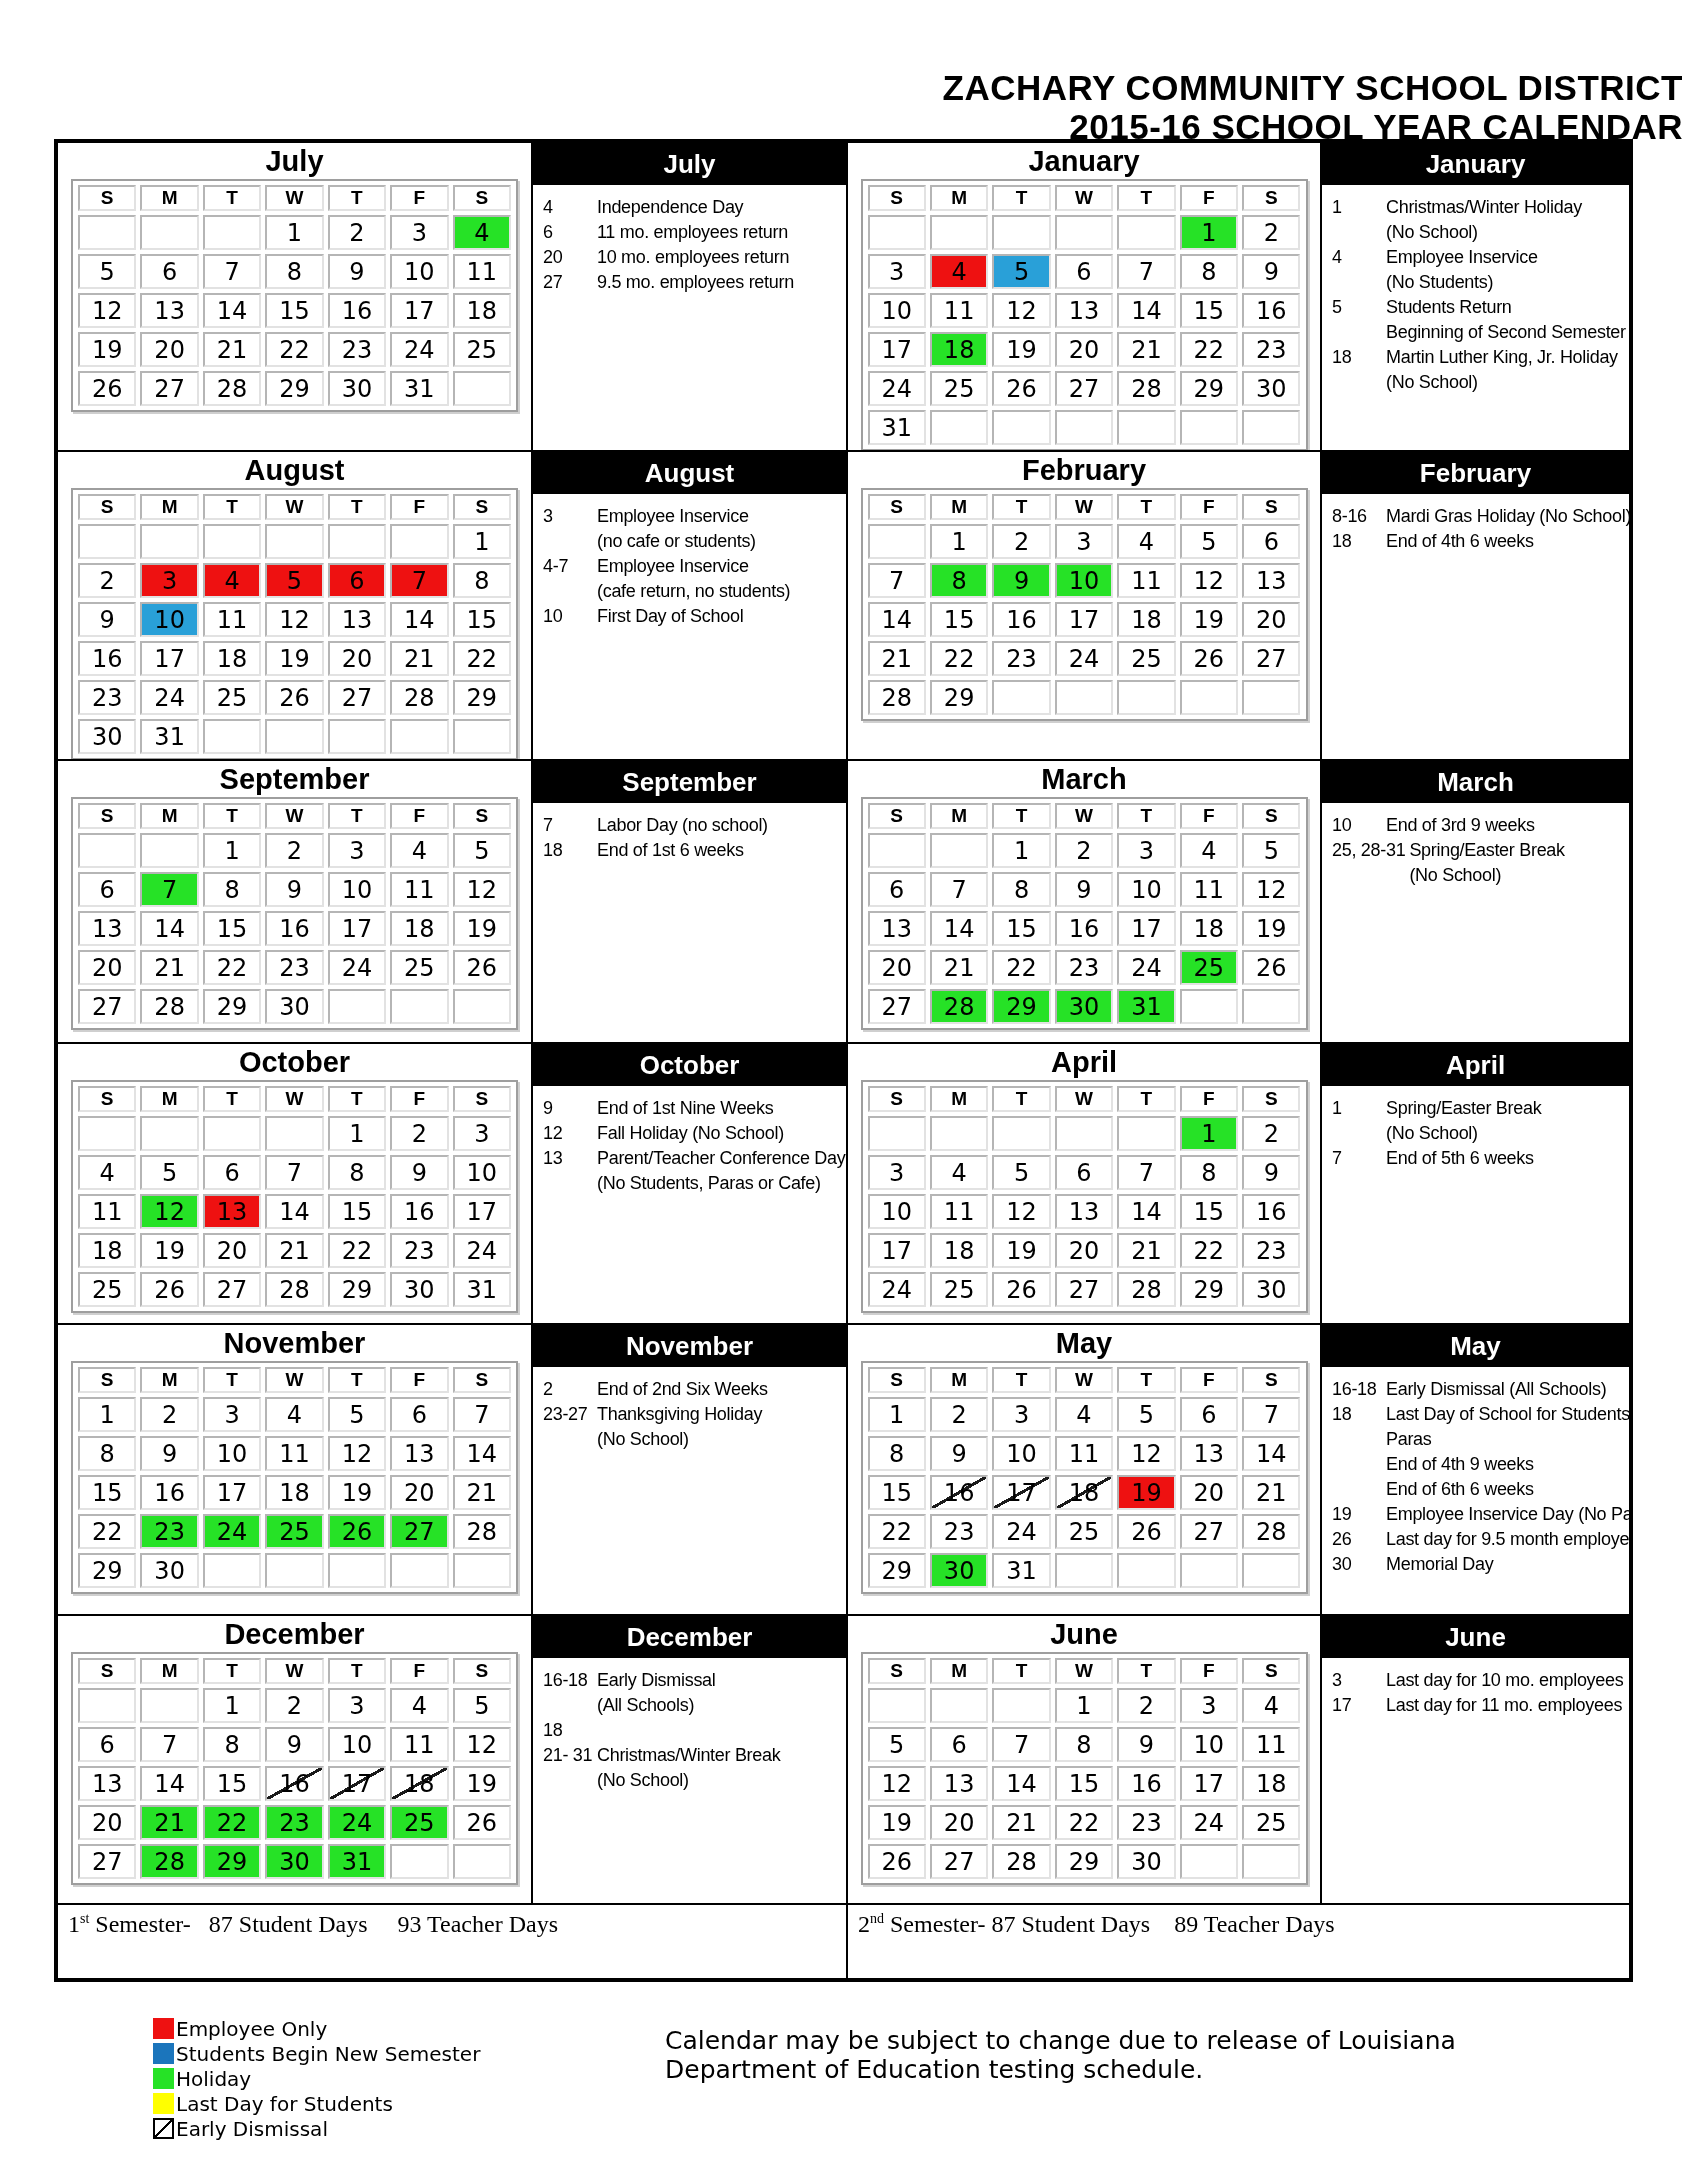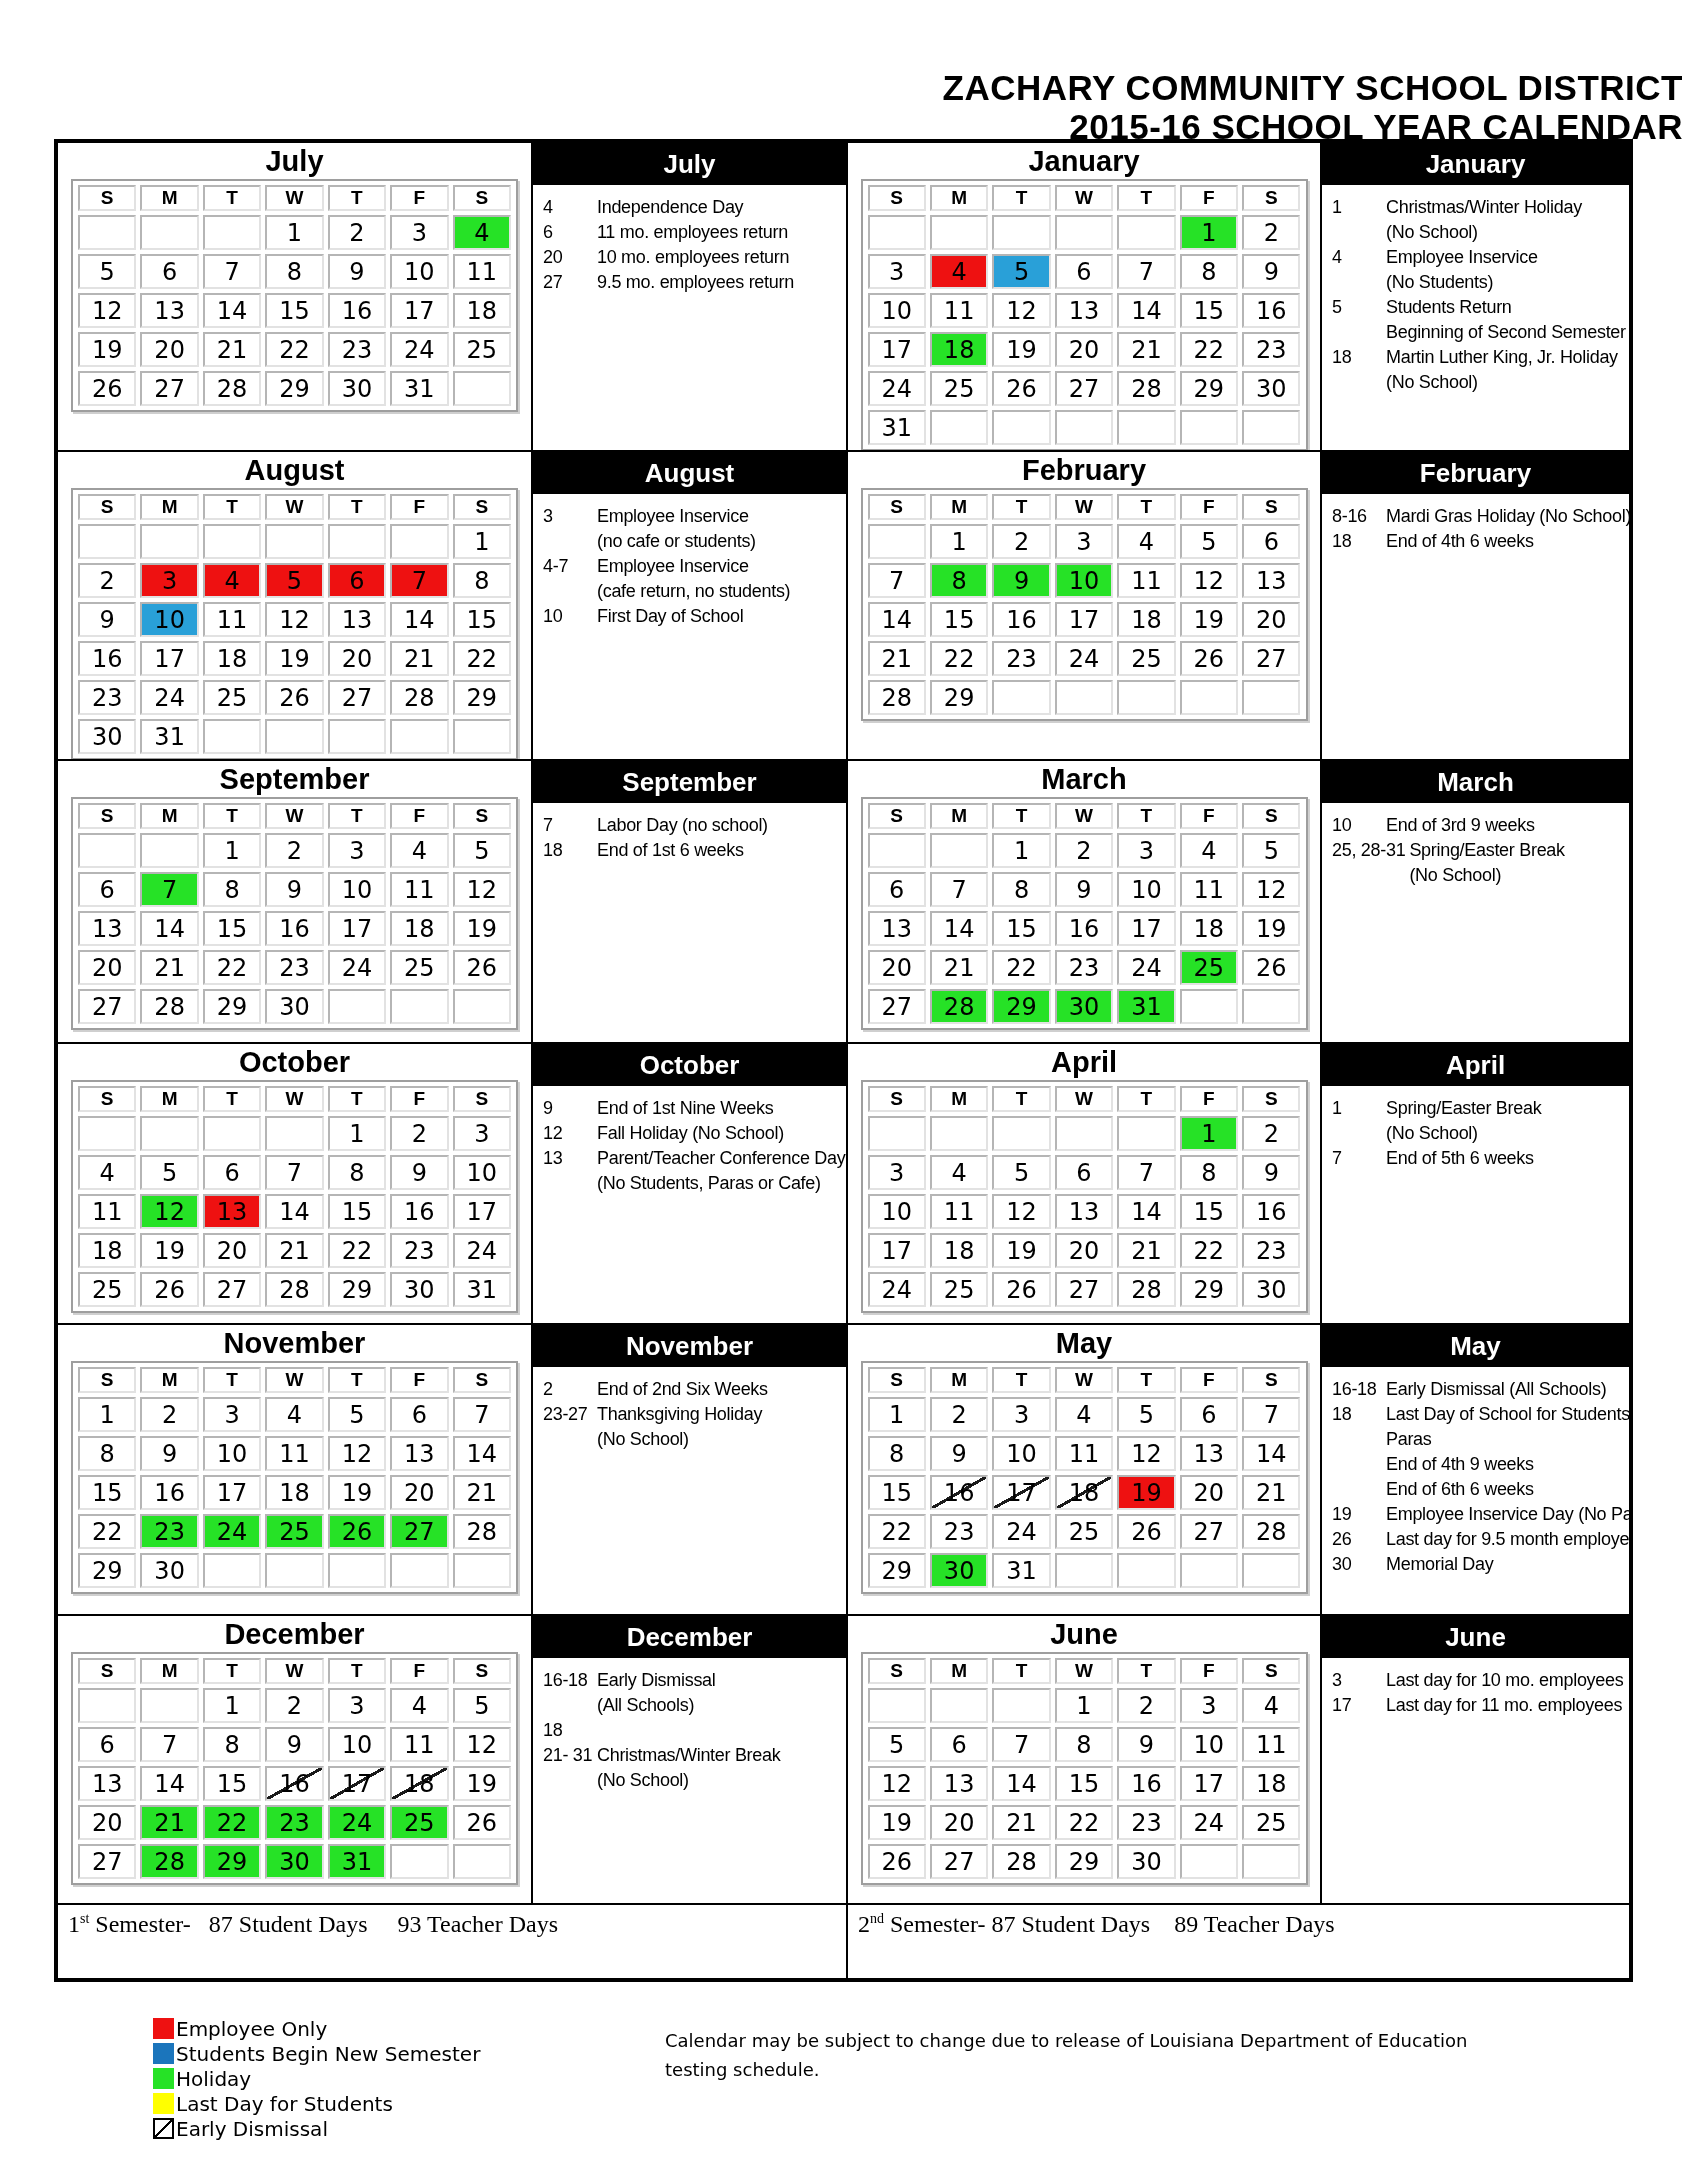--- a/index.html
+++ b/index.html
@@ -49,21 +49,21 @@
   .legend{position:absolute;left:153px;top:2016px;}
   .legend-item{display:flex;align-items:center;height:25px;}
   .swatch{width:21px;height:21px;margin-right:2px;box-sizing:border-box;flex:0 0 auto;}
   .swatch.slash{border:2px solid #000;background:#fff;
             background-image:linear-gradient(to bottom right,
             transparent calc(50% - 1.2px),#000 calc(50% - 1.2px),
             #000 calc(50% + 1.2px),transparent calc(50% + 1.2px));}
   .legend-label{font-family:"DejaVu Sans",sans-serif;font-size:20px;}
 
   .footnote{position:absolute;left:665px;top:2026px;width:842px;
-            font-family:"DejaVu Sans",sans-serif;font-size:18px;line-height:29px;}
+            font-family:"DejaVu Sans",sans-serif;font-size:25px;line-height:29px;}
 </style>
 </head>
 <body>
 
 <div class="title">
   <div>ZACHARY COMMUNITY SCHOOL DISTRICT</div>
   <div>2015-16 SCHOOL YEAR CALENDAR</div>
 </div>
 
 <div class="board" id="board">

